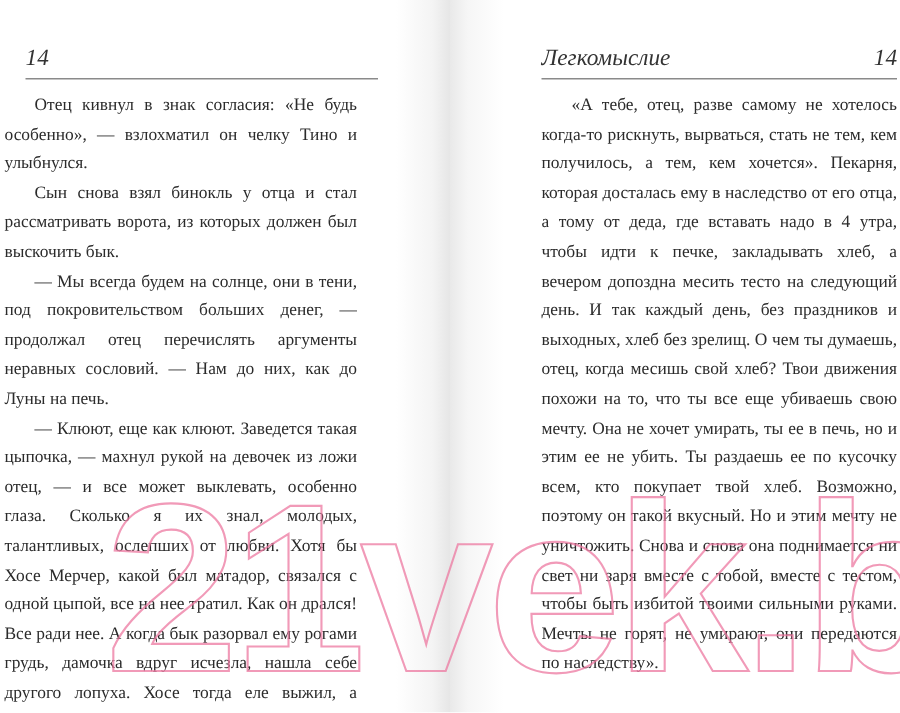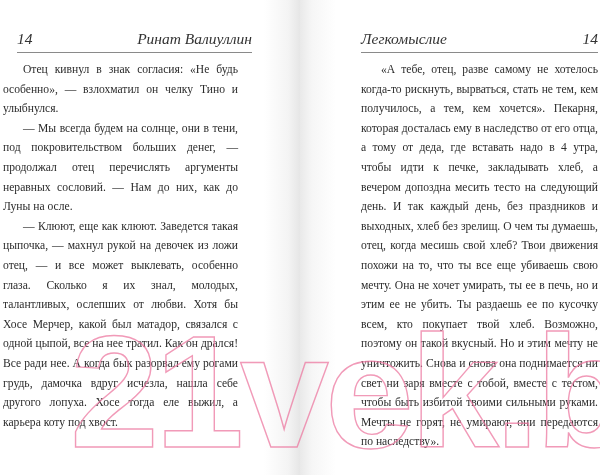--- a/index.html
+++ b/index.html
@@ -40,25 +40,25 @@
   }
 </style>
 </head>
 <body>
 
 <div class="spread">
 
   <div class="page left">
     <div class="header">
       <span>14</span>
-      <span>Ринат Валиуллин</span>
     </div>
     <div class="body-text">
       <p class="ind">Отец кивнул в знак согласия: «Не будь особенно», — взлохматил он челку Тино и улыбнулся.</p>
-      <p class="ind">— Мы всегда будем на солнце, они в тени, под покровительством больших денег, — продолжал отец перечислять аргументы неравных сословий. — Нам до них, как до Луны на осле.</p>
+      <p class="ind">Сын снова взял бинокль у отца и стал рассматривать ворота, из которых должен был выскочить бык.</p>
+      <p class="ind">— Мы всегда будем на солнце, они в тени, под покровительством больших денег, — продолжал отец перечислять аргументы неравных сословий. — Нам до них, как до Луны на печь.</p>
       <p class="ind">— Клюют, еще как клюют. Заведется такая цыпочка, — махнул рукой на девочек из ложи отец, — и все может выклевать, особенно глаза. Сколько я их знал, молодых, талантливых, ослепших от любви. Хотя бы Хосе Мерчер, какой был матадор, связался с одной цыпой, все на нее тратил. Как он дрался! Все ради нее. А когда бык разорвал ему рогами грудь, дамочка вдруг исчезла, нашла себе другого лопуха. Хосе тогда еле выжил, а карьера коту под хвост.</p>
 
     </div>
   </div>
 
   <div class="page right">
     <div class="header">
       <span>Легкомыслие</span>
       <span>14</span>
     </div>

